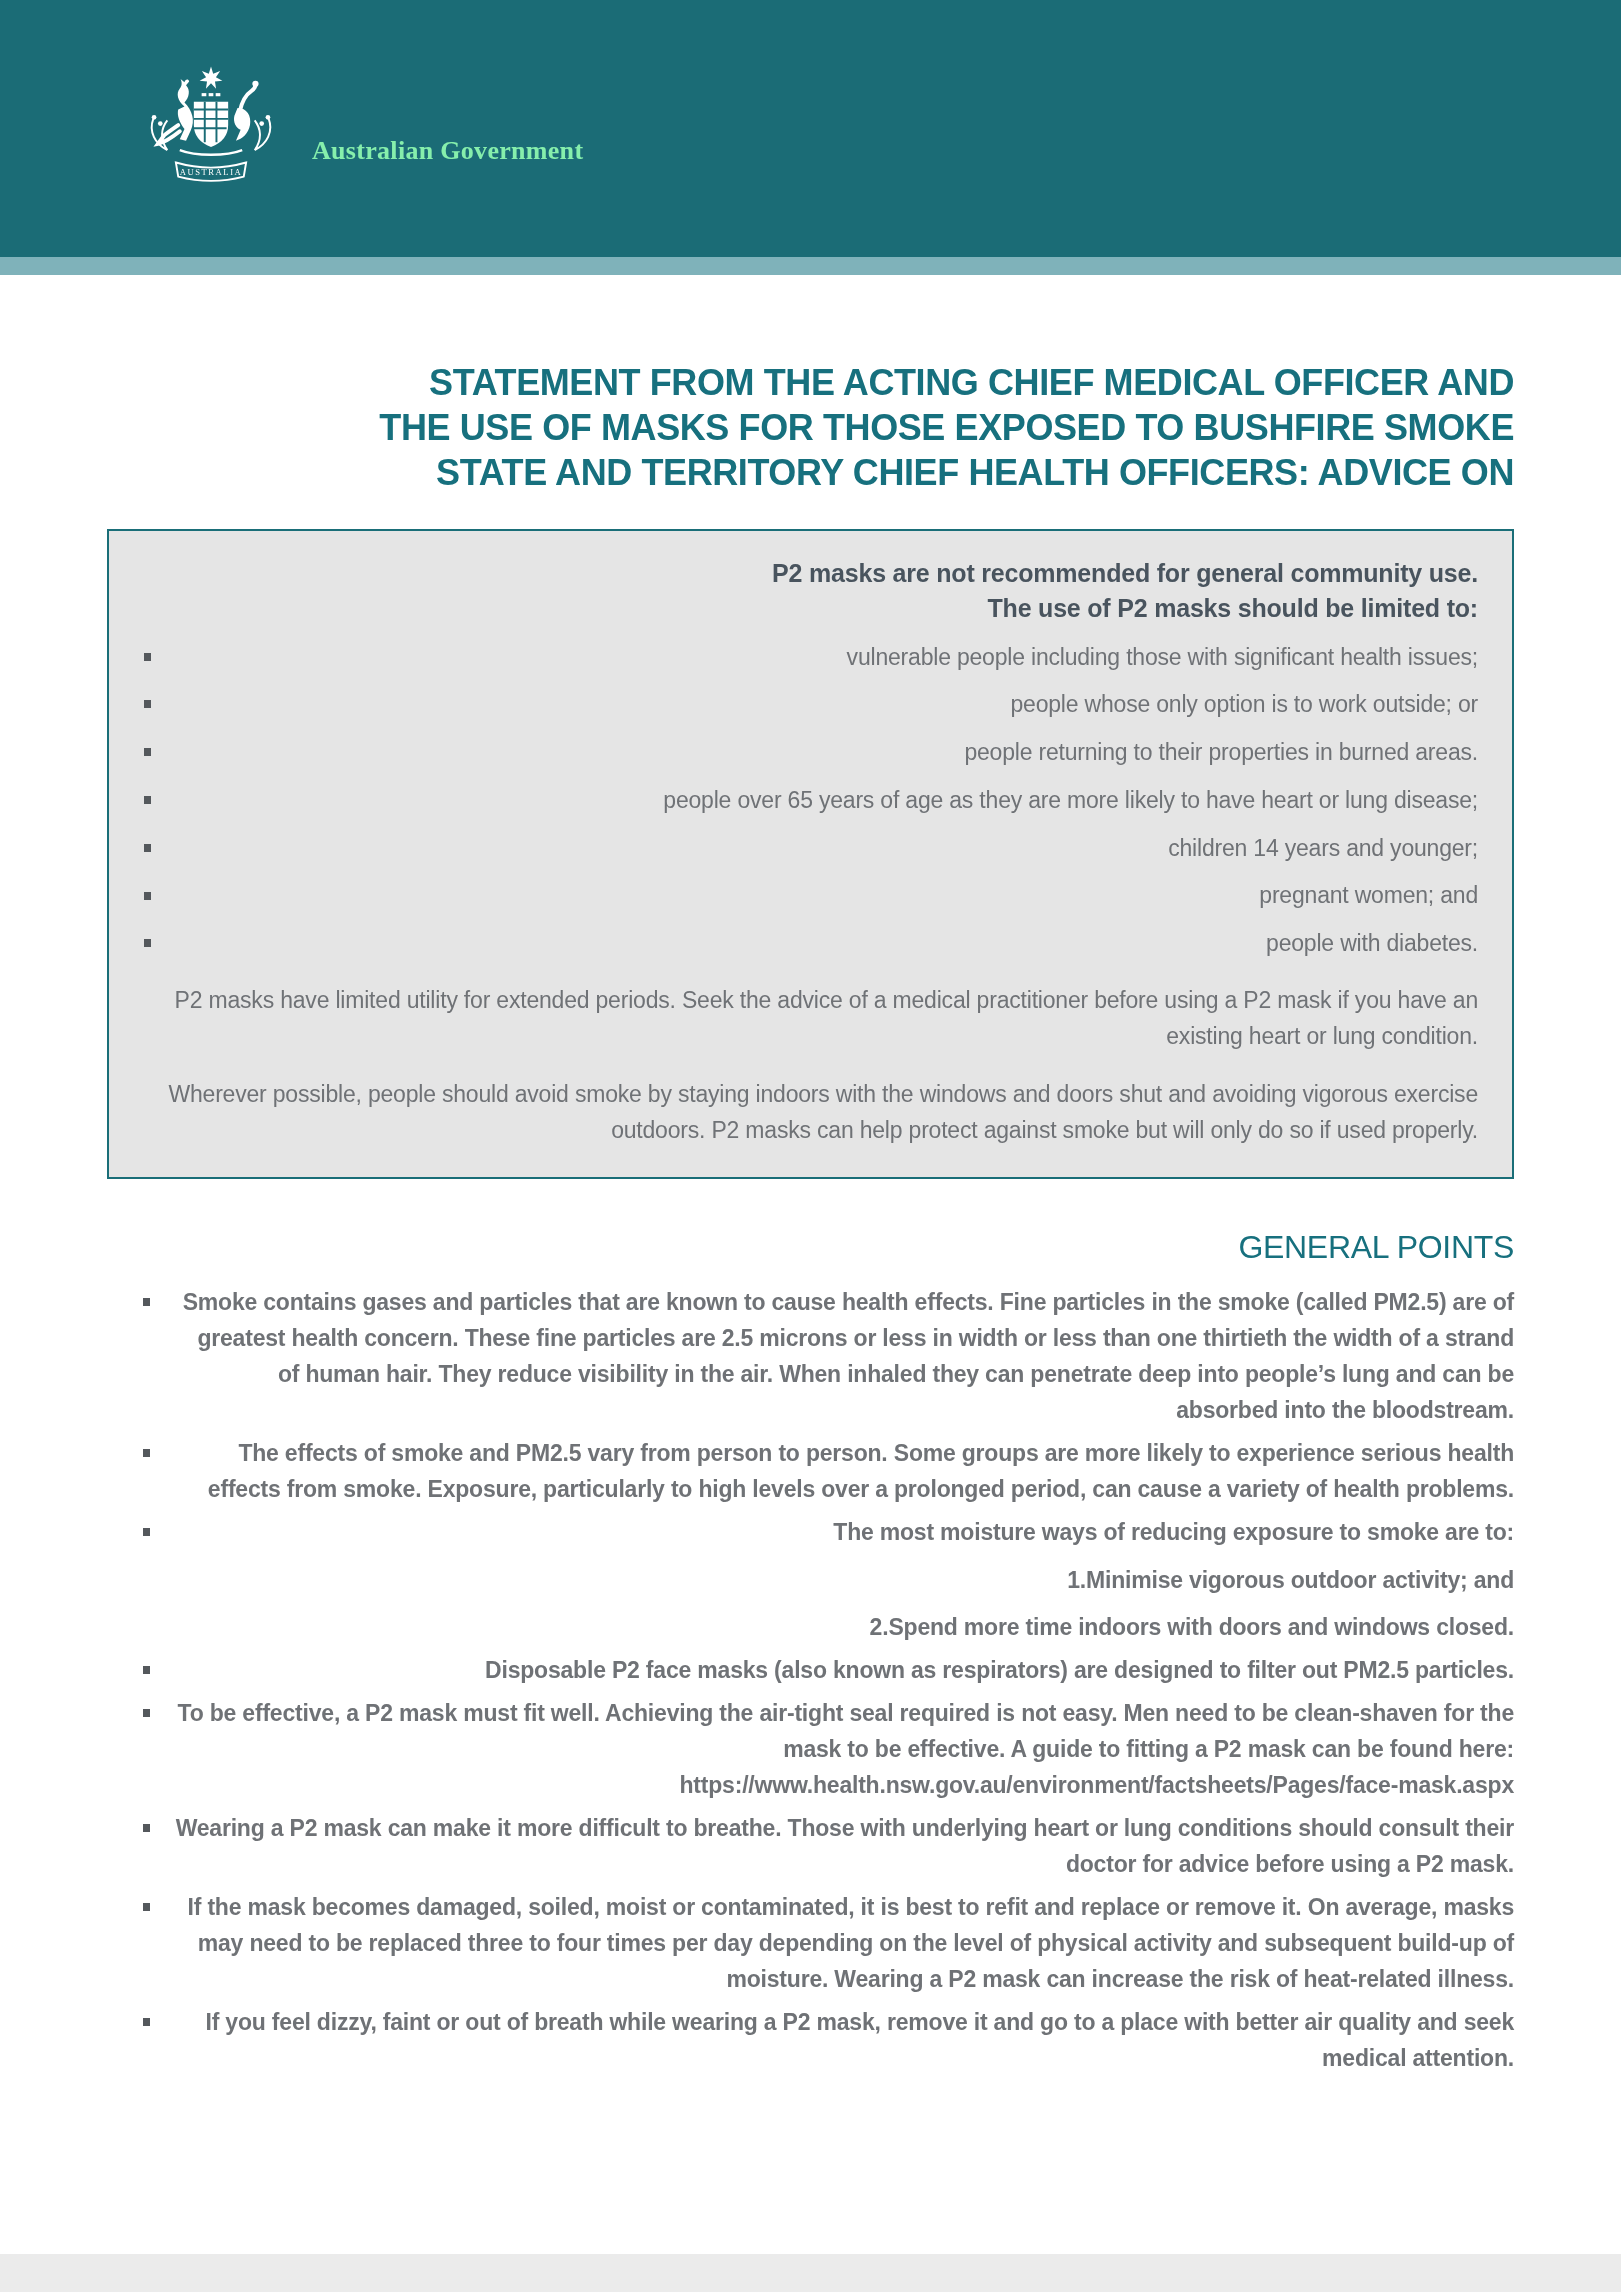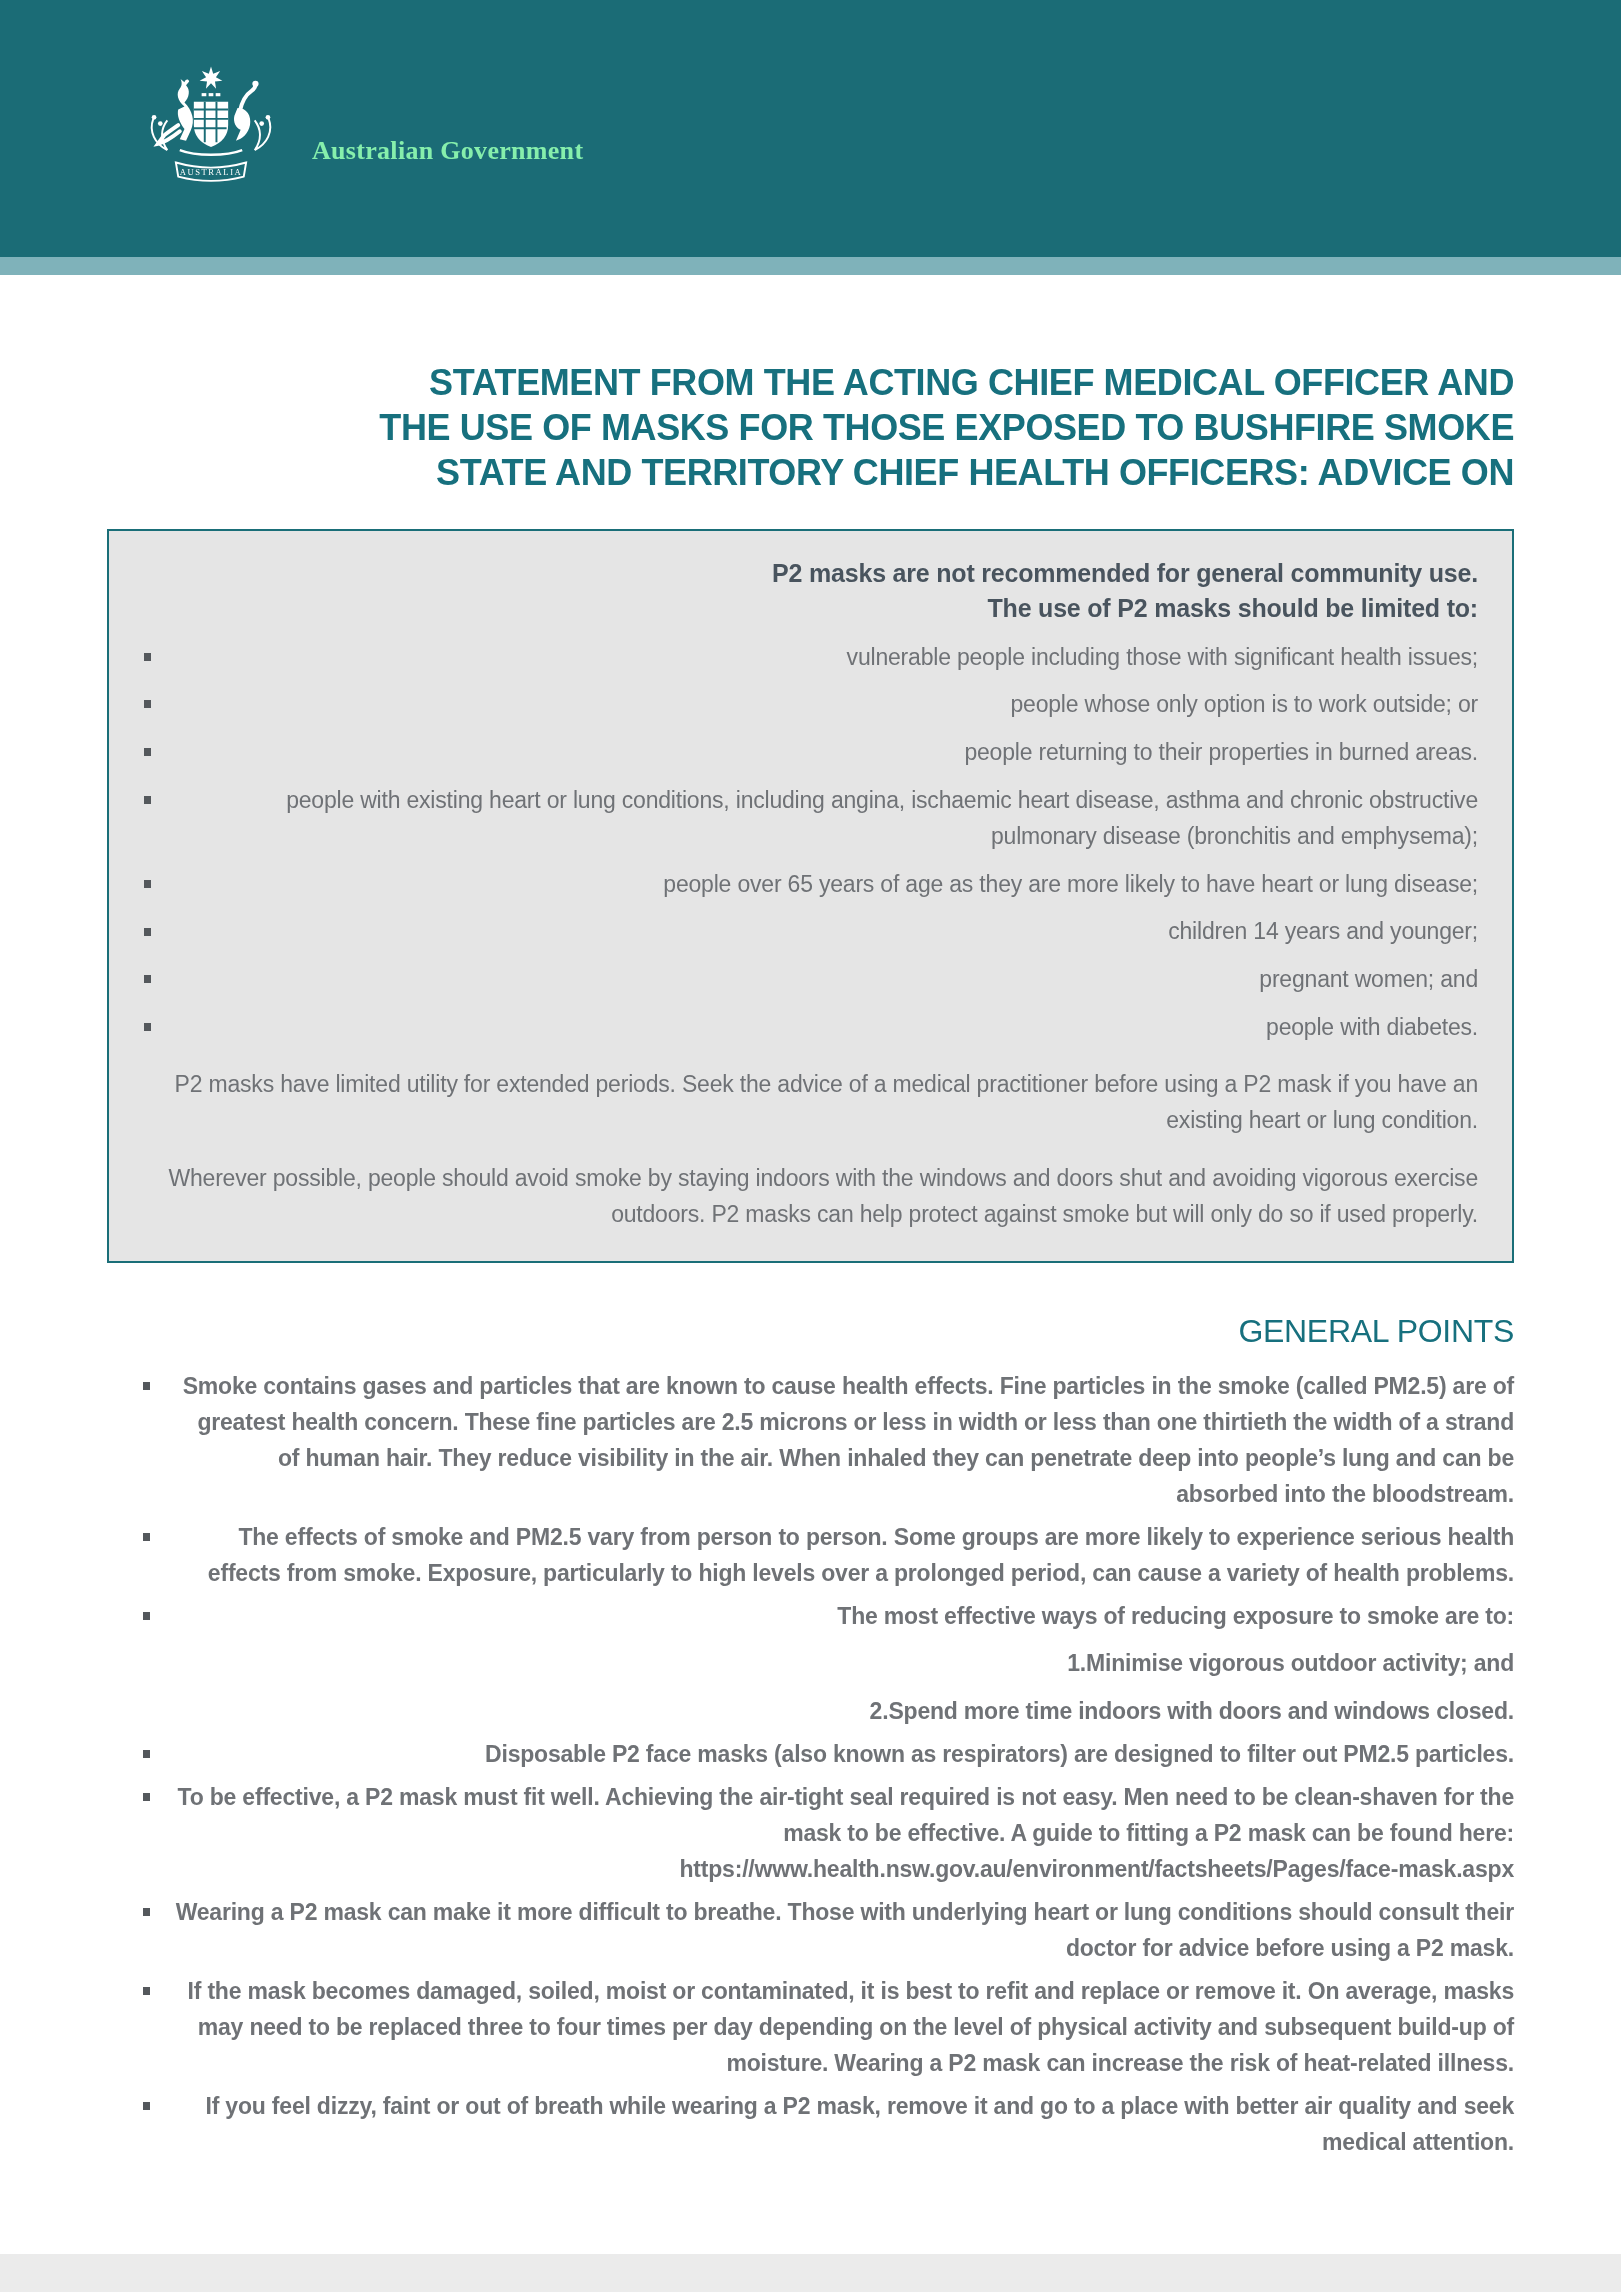--- a/index.html
+++ b/index.html
@@ -112,38 +112,38 @@
       </h2>
 
       <ul class="bullet-list">
         <li><span class="sq"></span><span>vulnerable people including those with significant health issues;</span></li>
         <li><span class="sq"></span><span>people whose only option is to work outside; or</span></li>
         <li><span class="sq"></span><span>people returning to their properties in burned areas.</span></li>
       </ul>
 
 
       <ul class="bullet-list">
-        <li><span class="sq"></span><span>people with existing heart or lung conditions, including angina, ischaemic heart disease, asthma and chronic obstructive pulmonary disease (bronchitis and emphysema);</span></li>
+        <li><span class="sq"></span></li>
         <li><span class="sq"></span><span>people over 65 years of age as they are more likely to have heart or lung disease;</span></li>
         <li><span class="sq"></span><span>children 14 years and younger;</span></li>
         <li><span class="sq"></span><span>pregnant women; and</span></li>
         <li><span class="sq"></span><span>people with diabetes.</span></li>
       </ul>
 
       <p class="box-para">P2 masks have limited utility for extended periods. Seek the advice of a medical practitioner before using a P2 mask if you have an existing heart or lung condition.</p>
       <p class="box-para">Wherever possible, people should avoid smoke by staying indoors with the windows and doors shut and avoiding vigorous exercise outdoors. P2 masks can help protect against smoke but will only do so if used properly.</p>
     </section>
 
     <h2 class="section-heading">GENERAL POINTS</h2>
 
     <ul class="bullet-list gp-list">
       <li><span class="sq"></span><span>Smoke contains gases and particles that are known to cause health effects. Fine particles in the smoke (called PM2.5) are of greatest health concern. These fine particles are 2.5 microns or less in width or less than one thirtieth the width of a strand of human hair. They reduce visibility in the air. When inhaled they can penetrate deep into people’s lung and can be absorbed into the bloodstream.</span></li>
       <li><span class="sq"></span><span>The effects of smoke and PM2.5 vary from person to person. Some groups are more likely to experience serious health effects from smoke. Exposure, particularly to high levels over a prolonged period, can cause a variety of health problems.</span></li>
       <li>
-        <span class="sq"></span><span>The most effective ways of reducing exposure to smoke are to:</span>
+        <span class="sq"></span><span>The most moisture ways of reducing exposure to smoke are to:</span>
         <ol class="numbered">
           <li><span class="num">1.</span><span>Minimise vigorous outdoor activity; and</span></li>
           <li><span class="num">2.</span><span>Spend more time indoors with doors and windows closed.</span></li>
         </ol>
       </li>
       <li><span class="sq"></span><span>Disposable P2 face masks (also known as respirators) are designed to filter out PM2.5 particles.</span></li>
       <li><span class="sq"></span><span>To be effective, a P2 mask must fit well. Achieving the air-tight seal required is not easy. Men need to be clean-shaven for the mask to be effective. A guide to fitting a P2 mask can be found here: </span><span class="url-text">https://www.health.nsw.gov.au/environment/factsheets/Pages/face-mask.aspx</span></li>
       <li><span class="sq"></span><span>Wearing a P2 mask can make it more difficult to breathe. Those with underlying heart or lung conditions should consult their doctor for advice before using a P2 mask.</span></li>
       <li><span class="sq"></span><span>If the mask becomes damaged, soiled, moist or contaminated, it is best to refit and replace or remove it. On average, masks may need to be replaced three to four times per day depending on the level of physical activity and subsequent build-up of moisture. Wearing a P2 mask can increase the risk of heat-related illness.</span></li>
       <li><span class="sq"></span><span>If you feel dizzy, faint or out of breath while wearing a P2 mask, remove it and go to a place with better air quality and seek medical attention.</span></li>

